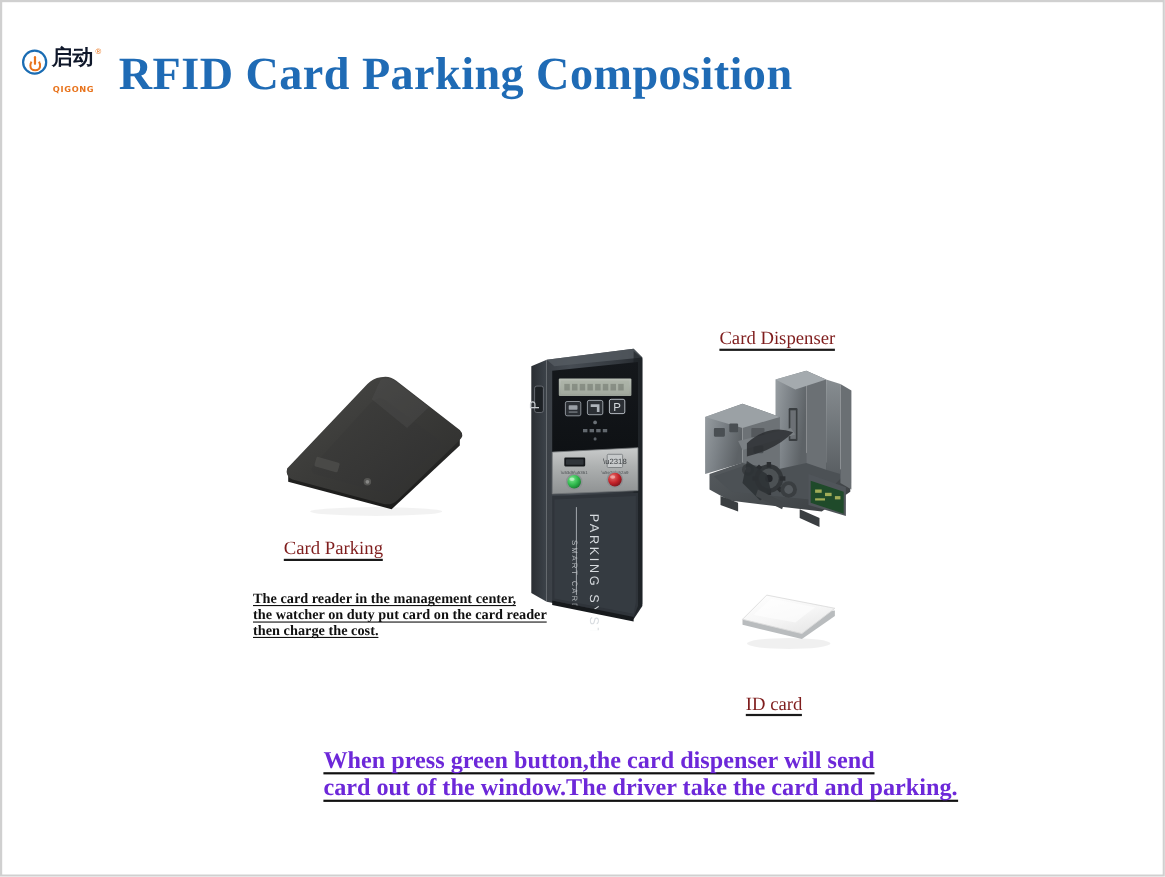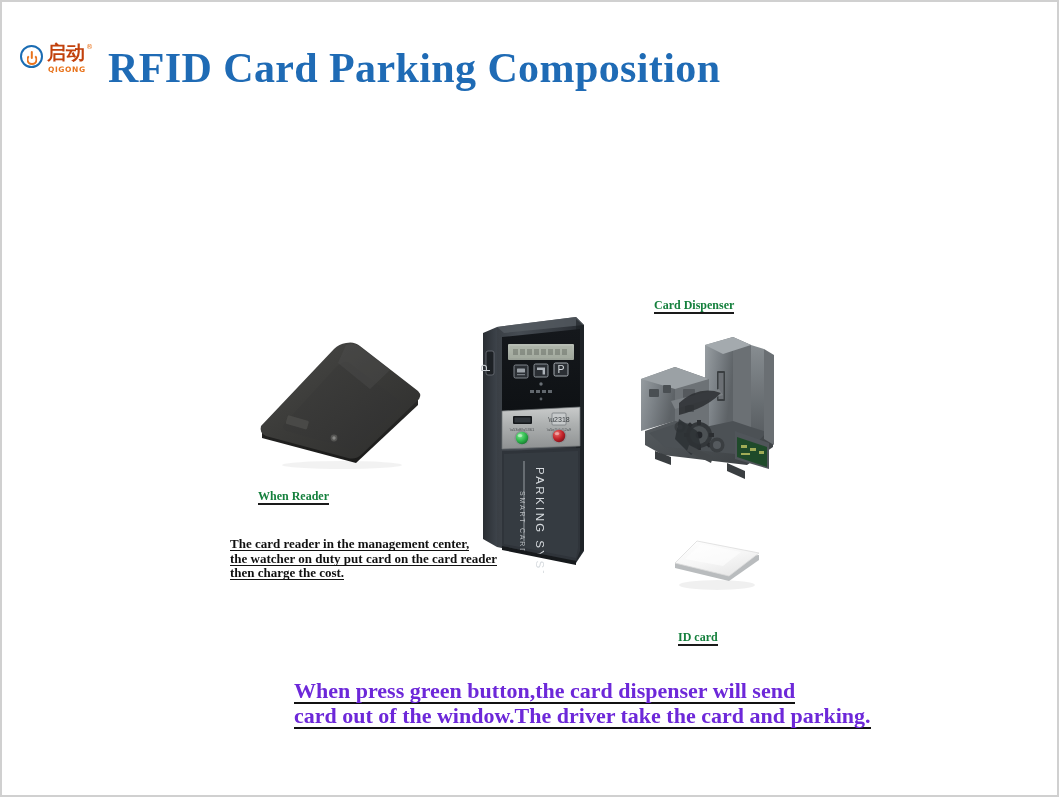--- a/index.html
+++ b/index.html
@@ -60,34 +60,34 @@
     border-top-color: transparent;
     border-radius: 50%;
     box-sizing: border-box;
   }
   .logo-cn {
     position: absolute;
     left: 27px; top: 0px;
     font-family: "DejaVu Sans", sans-serif;
     font-size: 19px;
     font-weight: bold;
-    color: #c2410c;
+    color: #0f172a;
     letter-spacing: 0px;
     line-height: 21px;
   }
   .logo-reg {
     position: absolute;
     left: 66px; top: 1px;
     font-family: "DejaVu Sans", sans-serif;
     font-size: 7px;
     color: #e8731c;
   }
   .logo-en {
     position: absolute;
-    left: 28px; top: 23px;
+    left: 28px; top: 35px;
     font-family: "DejaVu Sans", sans-serif;
     font-size: 7.5px;
     font-weight: bold;
     color: #e8731c;
     letter-spacing: 0.6px;
   }
   .slide-title {
     position: absolute;
     left: 106px; top: 42px;
     font-family: "Liberation Serif", serif;
@@ -109,23 +109,23 @@
     color: #000000;
   }
   .section-heading span {
     border-bottom: 2.5px solid #000;
     padding-bottom: 1px;
   }
 
   
   .caption {
     position: absolute;
-    font-size: 12px;
-    font-weight: bold;
-    color: #15803d;
+    font-size: 17px;
+    font-weight: normal;
+    color: #7f1d1d;
     white-space: nowrap;
   }
   .caption span {
     border-bottom: 2px solid #1a1a1a;
   }
 
   
   .reader-wrap {
     position: absolute;
     left: 248px; top: 335px;
@@ -232,21 +232,21 @@
       <rect x="38" y="78" width="22" height="9" rx="1.5" transform="rotate(16 38 78)" fill="#4c4c4a" opacity="0.85"></rect>
 
       <circle cx="84" cy="101" r="3.4" fill="#555553"></circle>
       <circle cx="84" cy="101" r="1.7" fill="#888886"></circle>
 
       <ellipse cx="92" cy="128" rx="60" ry="4" fill="#000" opacity="0.05"></ellipse>
     </svg>
   </div>
 
   <div class="caption" style="left:256px; top:487px;">
-    <span>When Reader</span>
+    <span>Card Parking</span>
   </div>
 
   <div class="terminal">
     <svg width="112" height="258" viewBox="0 0 112 258">
       <defs>
         <linearGradient id="bodyFront" x1="0" y1="0" x2="1" y2="0">
           <stop offset="0%" stop-color="#3a3f45"></stop>
           <stop offset="25%" stop-color="#464c53"></stop>
           <stop offset="75%" stop-color="#33383e"></stop>
           <stop offset="100%" stop-color="#24282d"></stop>

